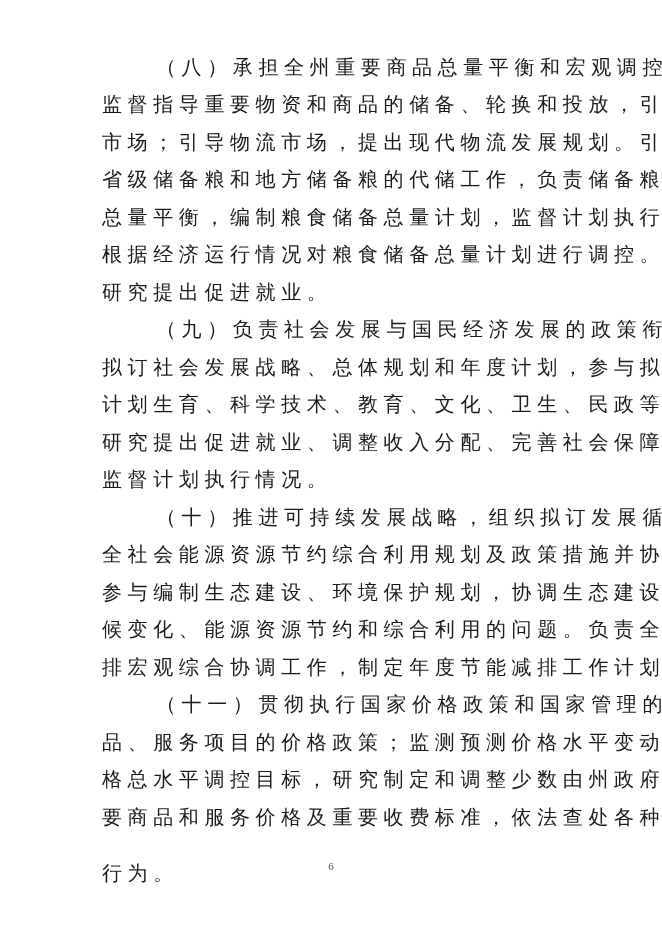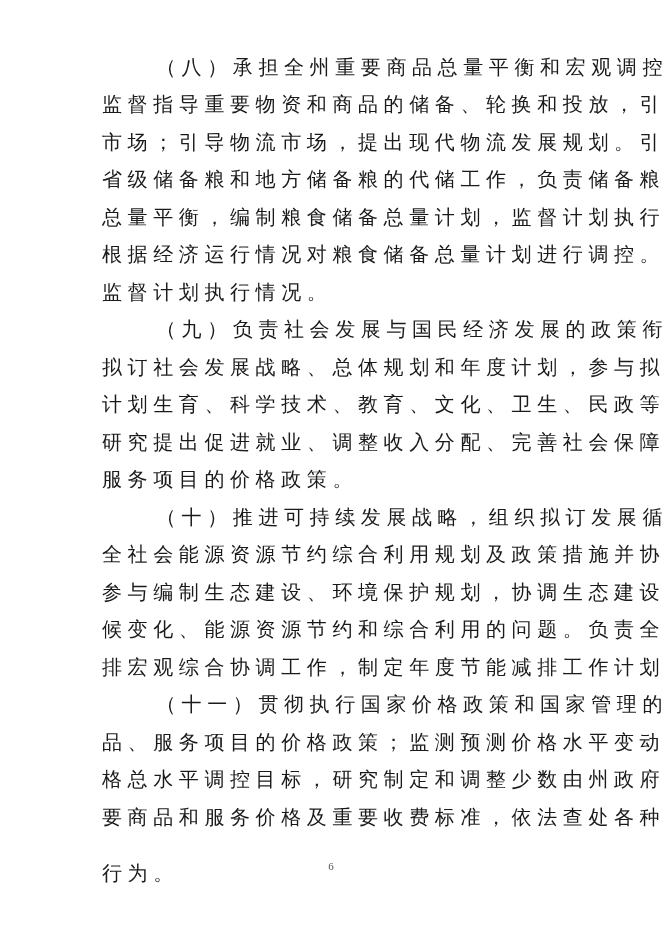--- a/index.html
+++ b/index.html
@@ -37,27 +37,27 @@
 <body>
 
 <div class="page">
 
   <div class="line indent" style="top:52px">（八）承担全州重要商品总量平衡和宏观调控的责任，</div>
   <div class="line" style="top:89px">监督指导重要物资和商品的储备、轮换和投放，引导和调控</div>
   <div class="line" style="top:127px">市场；引导物流市场，提出现代物流发展规划。引导和监督</div>
   <div class="line" style="top:164px">省级储备粮和地方储备粮的代储工作，负责储备粮的供求及</div>
   <div class="line" style="top:202px">总量平衡，编制粮食储备总量计划，监督计划执行情况，并</div>
   <div class="line" style="top:239px">根据经济运行情况对粮食储备总量计划进行调控。承担粮油</div>
-  <div class="line last" style="top:277px">监督计划执行情况。</div>
+  <div class="line last" style="top:277px">研究提出促进就业。</div>
 
   <div class="line indent" style="top:314px">（九）负责社会发展与国民经济发展的政策衔接，组织</div>
   <div class="line" style="top:352px">拟订社会发展战略、总体规划和年度计划，参与拟订人口和</div>
   <div class="line" style="top:389px">计划生育、科学技术、教育、文化、卫生、民政等发展政策，</div>
   <div class="line" style="top:427px">研究提出促进就业、调整收入分配、完善社会保障与经济协</div>
-  <div class="line last" style="top:464px">服务项目的价格政策。</div>
+  <div class="line last" style="top:464px">监督计划执行情况。</div>
 
   <div class="line indent" style="top:502px">（十）推进可持续发展战略，组织拟订发展循环经济、</div>
   <div class="line" style="top:539px">全社会能源资源节约综合利用规划及政策措施并协调实施，</div>
   <div class="line" style="top:577px">参与编制生态建设、环境保护规划，协调生态建设、应对气</div>
   <div class="line" style="top:614px">候变化、能源资源节约和综合利用的问题。负责全州节能减</div>
   <div class="line last" style="top:652px">排宏观综合协调工作，制定年度节能减排工作计划。</div>
 
   <div class="line indent" style="top:689px">（十一）贯彻执行国家价格政策和国家管理的重要商</div>
   <div class="line" style="top:727px">品、服务项目的价格政策；监测预测价格水平变动，提出价</div>
   <div class="line" style="top:764px">格总水平调控目标，研究制定和调整少数由州政府定价的重</div>

